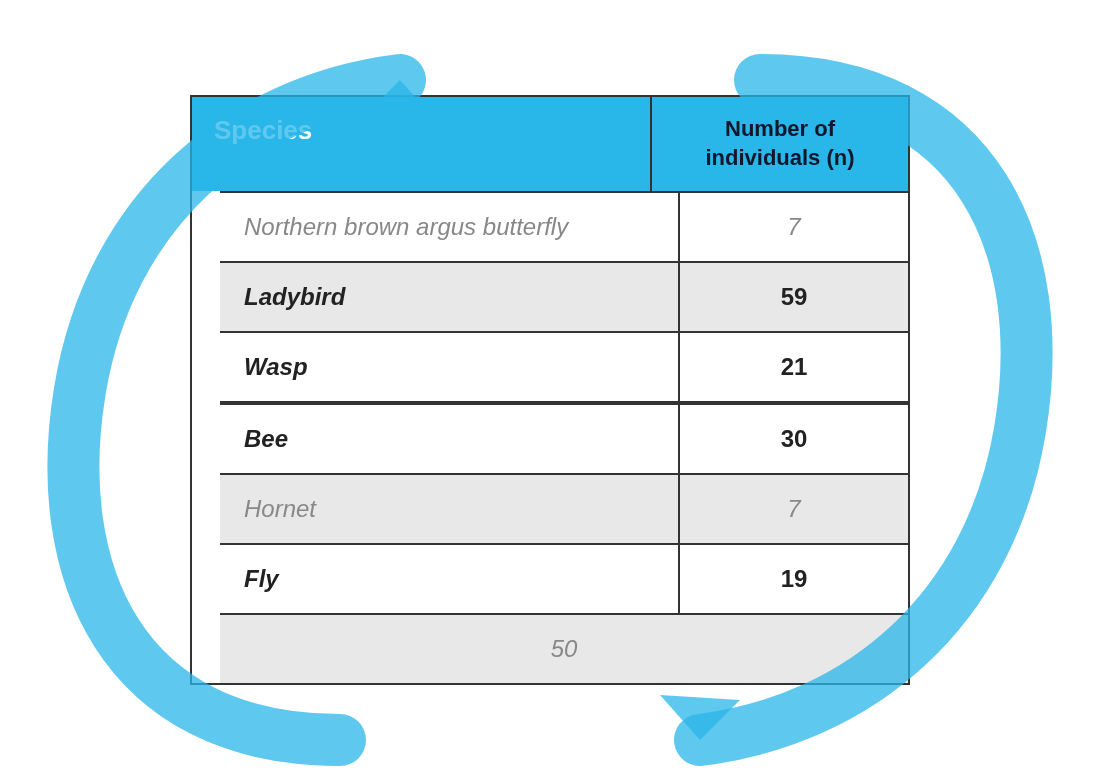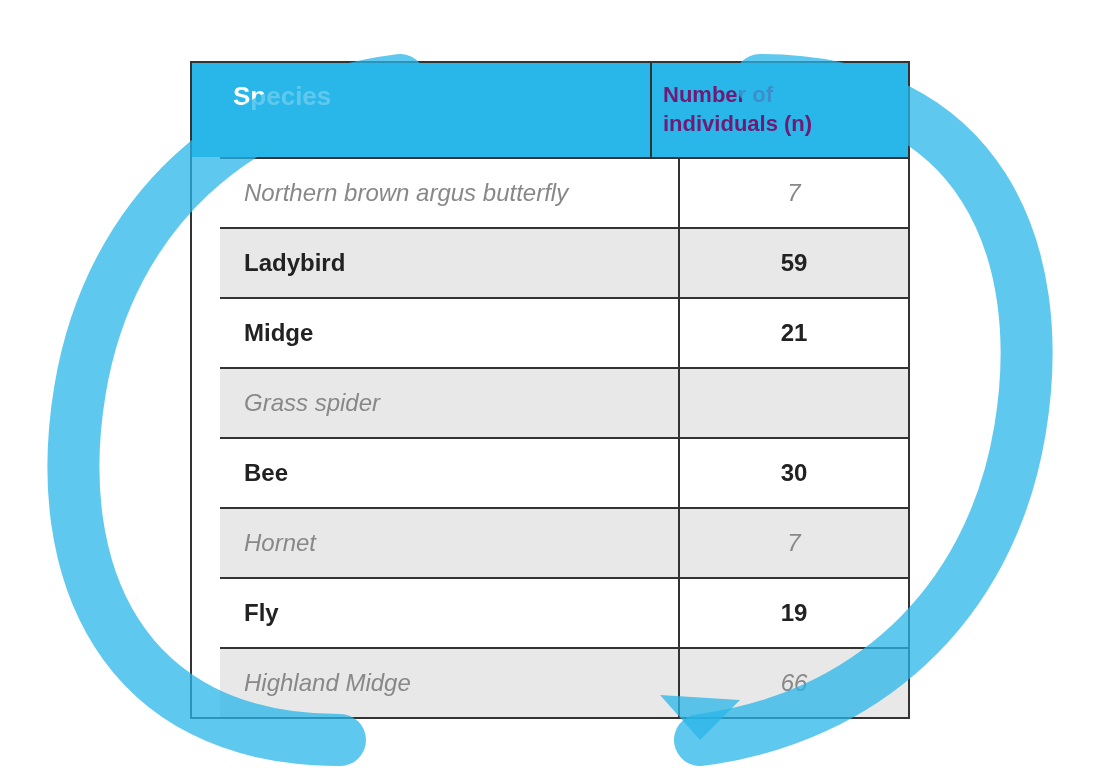--- a/index.html
+++ b/index.html
@@ -27,34 +27,34 @@
       z-index: 2;
     }
 
     .table-header {
       display: flex;
       background: #29b6e8;
     }
 
     .header-species {
       flex: 0 0 460px;
-      padding: 18px 41px;
+      padding: 18px 22px;
       color: #ffffff;
       font-size: 26px;
       font-weight: bold;
       border-right: 2px solid #333;
     }
 
     .header-count {
       flex: 1;
-      padding: 18px 11px;
-      color: #701a75;
+      padding: 18px 36px;
+      color: #0f172a;
       font-size: 22px;
       font-weight: bold;
-      text-align: left;
+      text-align: center;
       line-height: 1.3;
     }
 
     .table-row {
       display: flex;
       border-top: 2px solid #333;
       margin-left: 28px;
     }
 
     .table-row:nth-child(odd) {
@@ -63,20 +63,21 @@
 
     .table-row:nth-child(even) {
       background: #e8e8e8;
     }
 
     .row-species {
       flex: 0 0 460px;
       padding: 20px 24px;
       font-size: 24px;
       border-right: 2px solid #333;
+      font-style: italic;
     }
 
     .row-count {
       flex: 1;
       padding: 20px 24px;
       font-size: 24px;
       text-align: center;
     }
 
     
@@ -129,36 +130,34 @@
 
   <div class="table-row row-even">
         <div class="row-species">Northern brown argus butterfly</div>
         <div class="row-count">7</div>
       </div>
       <div class="table-row row-odd">
         <div class="row-species">Ladybird</div>
         <div class="row-count">59</div>
       </div>
       <div class="table-row row-odd">
-        <div class="row-species">Midge</div>
+        <div class="row-species">Wasp</div>
         <div class="row-count">21</div>
       </div>
       <div class="table-row row-even">
-        <div class="row-species">Grass spider</div>
       </div>
       <div class="table-row row-odd">
         <div class="row-species">Bee</div>
         <div class="row-count">30</div>
       </div>
       <div class="table-row row-even">
         <div class="row-species">Hornet</div>
         <div class="row-count">7</div>
       </div>
       <div class="table-row row-odd">
         <div class="row-species">Fly</div>
         <div class="row-count">19</div>
       </div>
       <div class="table-row row-even">
-        <div class="row-species">Highland Midge</div>
-        <div class="row-count">66</div>
+        <div class="row-count">50</div>
       </div>
     </div>
 </div>
 
 </body></html>

